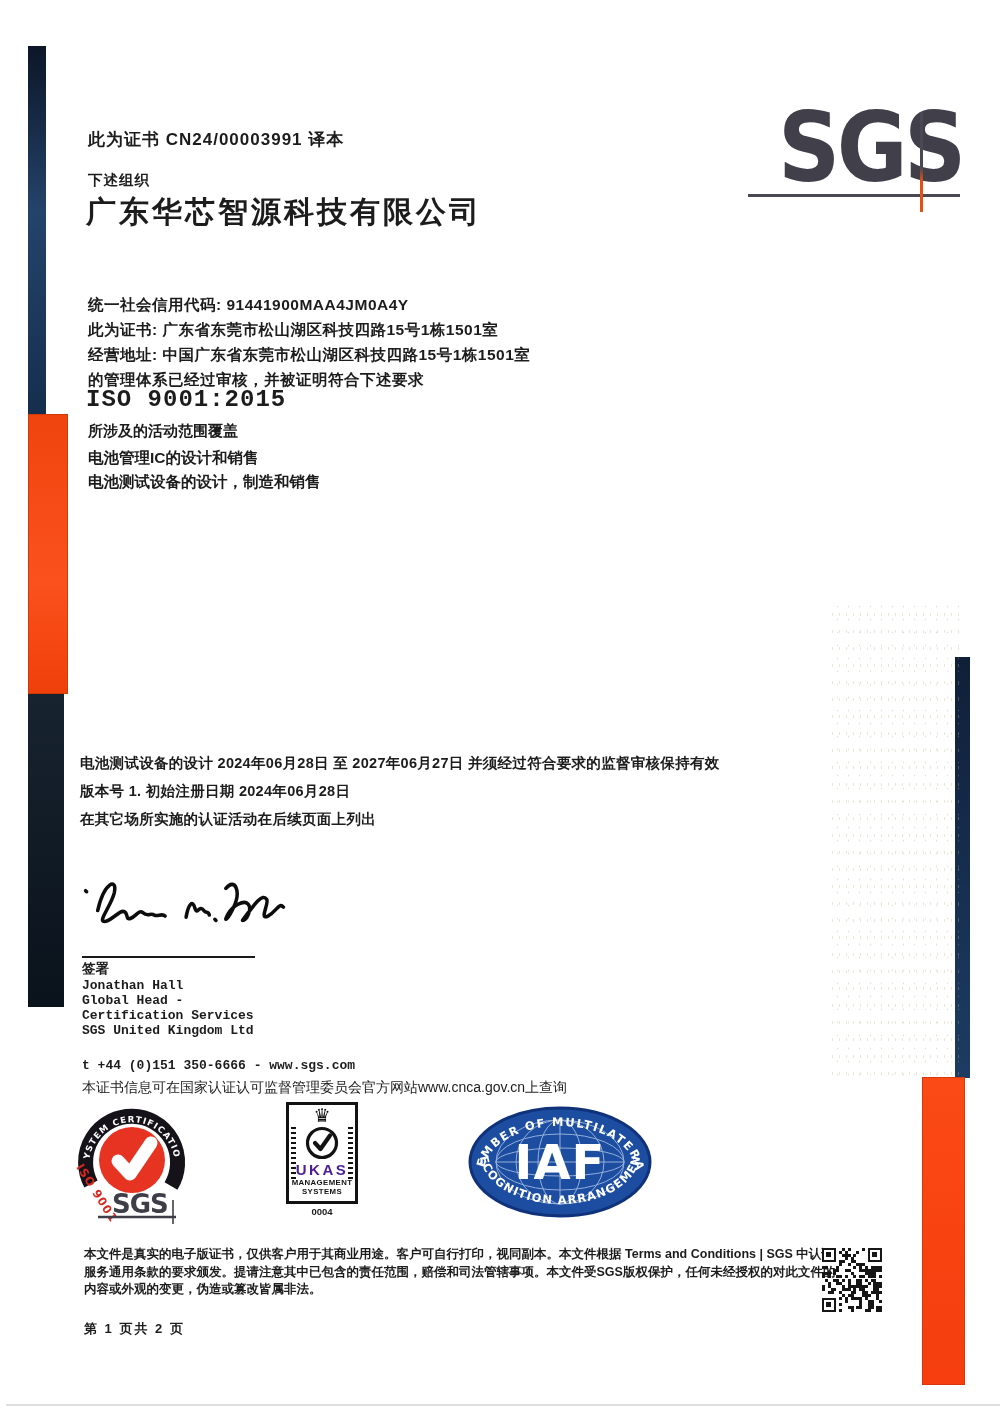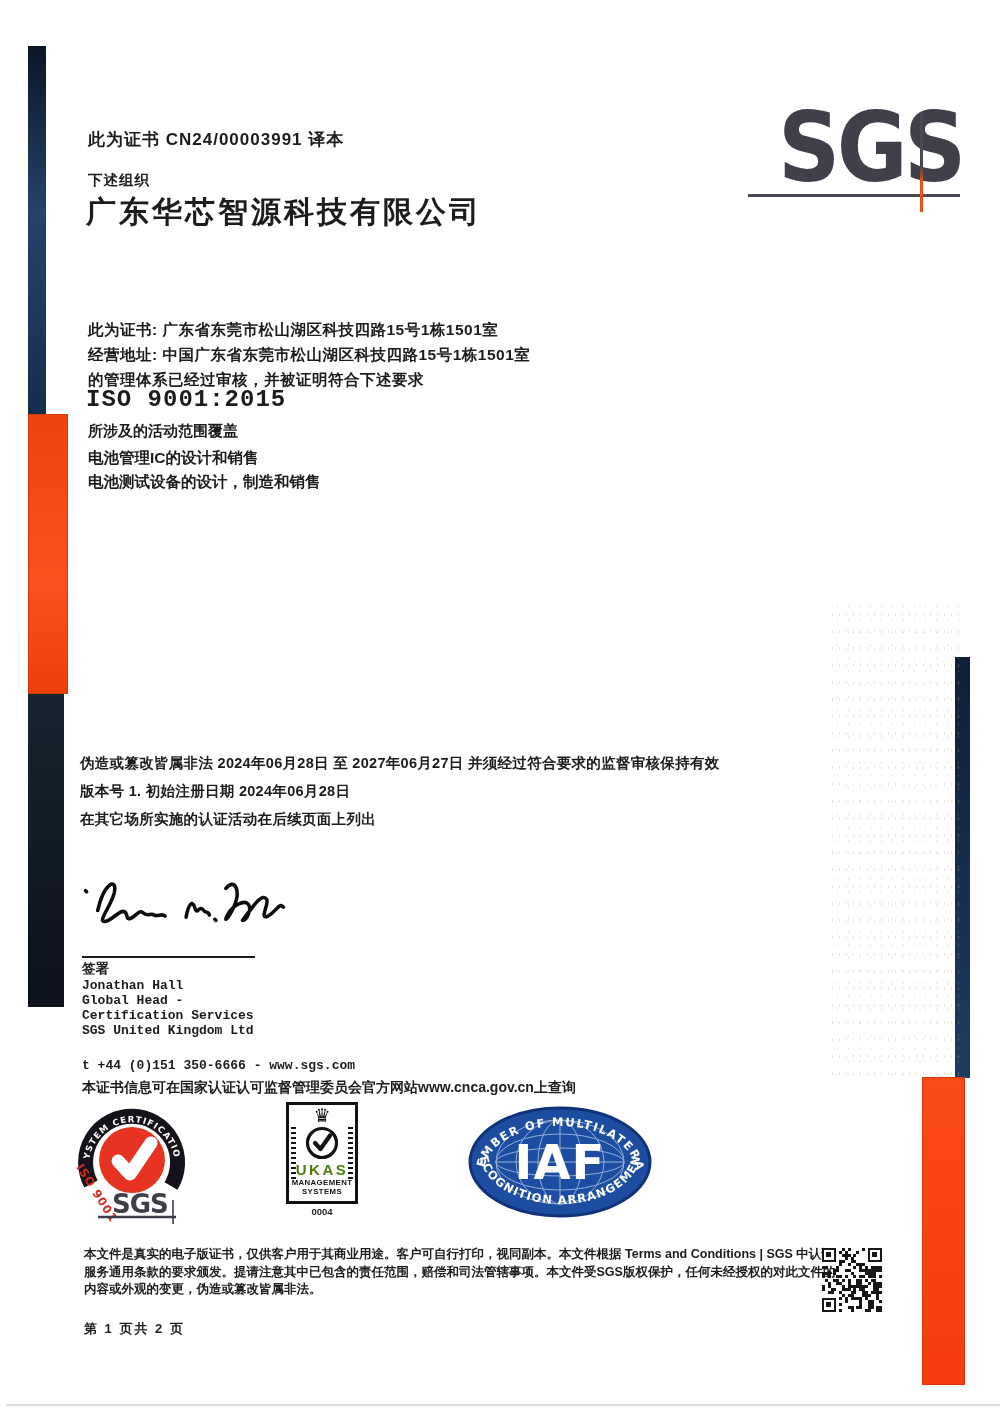--- a/index.html
+++ b/index.html
@@ -34,28 +34,28 @@
   .company{left:86px;top:192px;font-size:30px;font-weight:700;letter-spacing:3px;}
   .detail{left:88px;font-size:15.5px;font-weight:600;letter-spacing:.5px;}
   .standard{left:86px;top:386px;font-size:24px;font-weight:700;letter-spacing:1px;}
   .scope-intro{left:88px;top:422px;font-size:15px;font-weight:600;}
   .scope-item{left:88px;font-size:15.5px;font-weight:700;}
   .validity{left:80px;font-size:14.5px;font-weight:600;letter-spacing:.3px;}
   .sig-line{left:82px;top:956px;width:173px;height:2px;background:#1a1a1a;}
   .sig-label{left:82px;top:960px;font-size:13.5px;font-weight:600;}
   .signer{left:82px;font-size:13px;font-weight:600;line-height:15.5px;}
   .addr{left:82px;font-size:13px;font-weight:600;}
-  .verify{left:82px;top:1079px;font-size:14px;font-weight:700;}
+  .verify{left:82px;top:1079px;font-size:14px;font-weight:400;}
   .disclaimer{left:84px;top:1246px;width:752px;font-size:12.5px;line-height:17.5px;font-weight:600;}
   .page-info{left:84px;top:1320px;font-size:13px;font-weight:600;letter-spacing:2px;}
   
   .ukas{left:286px;top:1102px;width:72px;height:102px;border:3px solid #121212;
     display:flex;flex-direction:column;align-items:center;box-sizing:border-box;background:#fff;}
   .ukas-crown{font-size:19px;line-height:20px;color:#121212;margin-top:1px;}
-  .ukas-name{font-size:15px;font-weight:700;letter-spacing:2.5px;color:#4d7c0f;margin-top:1px;}
+  .ukas-name{font-size:15px;font-weight:700;letter-spacing:2.5px;color:#4c1d95;margin-top:1px;}
   .ukas-sub{font-size:7.8px;font-weight:700;letter-spacing:.4px;color:#121212;}
   .ukas-ticks{position:absolute;top:22px;width:5px;height:52px;
     background:repeating-linear-gradient(180deg,#121212 0 1.6px,transparent 1.6px 5px);}
   .ukas-num{left:286px;top:1206px;width:72px;text-align:center;font-size:9.5px;font-weight:700;}
   
   .qr{left:822px;top:1248px;width:60px;height:64px;}
   .qr i{position:absolute;width:3px;height:3px;background:#161616;}
   .qr-finder{position:absolute;width:14px;height:14px;border:2.5px solid #161616;box-sizing:border-box;background:#fff;}
   .qr-finder::after{content:"";position:absolute;left:2px;top:2px;width:5px;height:5px;background:#161616;}
   
@@ -78,30 +78,31 @@
   <div class="abs noise"></div>
 
   <div class="abs sgs-word">SGS</div>
   <div class="abs sgs-hline"></div>
   <div class="abs sgs-vline"></div>
 
   <div class="abs cert-line">此为证书 CN24/00003991 译本</div>
   <div class="abs org-intro">下述组织</div>
   <div class="abs company">广东华芯智源科技有限公司</div>
 
+  <div class="abs detail" style="top:295px">统一社会信用代码: 91441900MAA4JM0A4Y</div>
   <div class="abs detail" style="top:320px">此为证书: 广东省东莞市松山湖区科技四路15号1栋1501室</div>
   <div class="abs detail" style="top:345px">经营地址: 中国广东省东莞市松山湖区科技四路15号1栋1501室</div>
   <div class="abs detail" style="top:370px">的管理体系已经过审核，并被证明符合下述要求</div>
   <div class="abs standard mono">ISO 9001:2015</div>
 
   <div class="abs scope-intro">所涉及的活动范围覆盖</div>
   <div class="abs scope-item" style="top:448px">电池管理IC的设计和销售</div>
   <div class="abs scope-item" style="top:472px">电池测试设备的设计，制造和销售</div>
 
-  <div class="abs validity" style="top:754px">伪造或篡改皆属非法 2024年06月28日 至 2027年06月27日 并须经过符合要求的监督审核保持有效</div>
+  <div class="abs validity" style="top:754px">电池测试设备的设计 2024年06月28日 至 2027年06月27日 并须经过符合要求的监督审核保持有效</div>
   <div class="abs validity" style="top:782px">版本号 1. 初始注册日期 2024年06月28日</div>
   <div class="abs validity" style="top:810px">在其它场所实施的认证活动在后续页面上列出</div>
 
   <svg class="abs" style="left:80px;top:870px" width="210" height="70" viewBox="0 0 190 62">
     <g stroke="#0d0d0d" stroke-width="3.2" fill="none" stroke-linecap="round" stroke-linejoin="round">
       <path d="M5 18 l1 1"></path>
       <path d="M16 36 C22 10 34 6 31 20 C28 32 16 46 22 46 C28 46 36 35 40 37 C44 39 41 45 46 43 C51 41 53 35 57 38 C61 42 64 38 67 40 C70 42 74 38 77 41"></path>
       <path d="M96 42 C98 30 102 26 104 34 C106 41 108 30 112 36 C114 39 116 36 117 40"></path>
       <path d="M122 44 l1 1"></path>
       <path d="M132 16 C140 6 146 18 139 33 C134 44 129 48 134 39 C138 32 148 26 152 30 C156 34 151 45 147 45 C158 30 165 20 169 26 C171 30 162 45 170 41 C178 37 180 28 184 33"></path>

